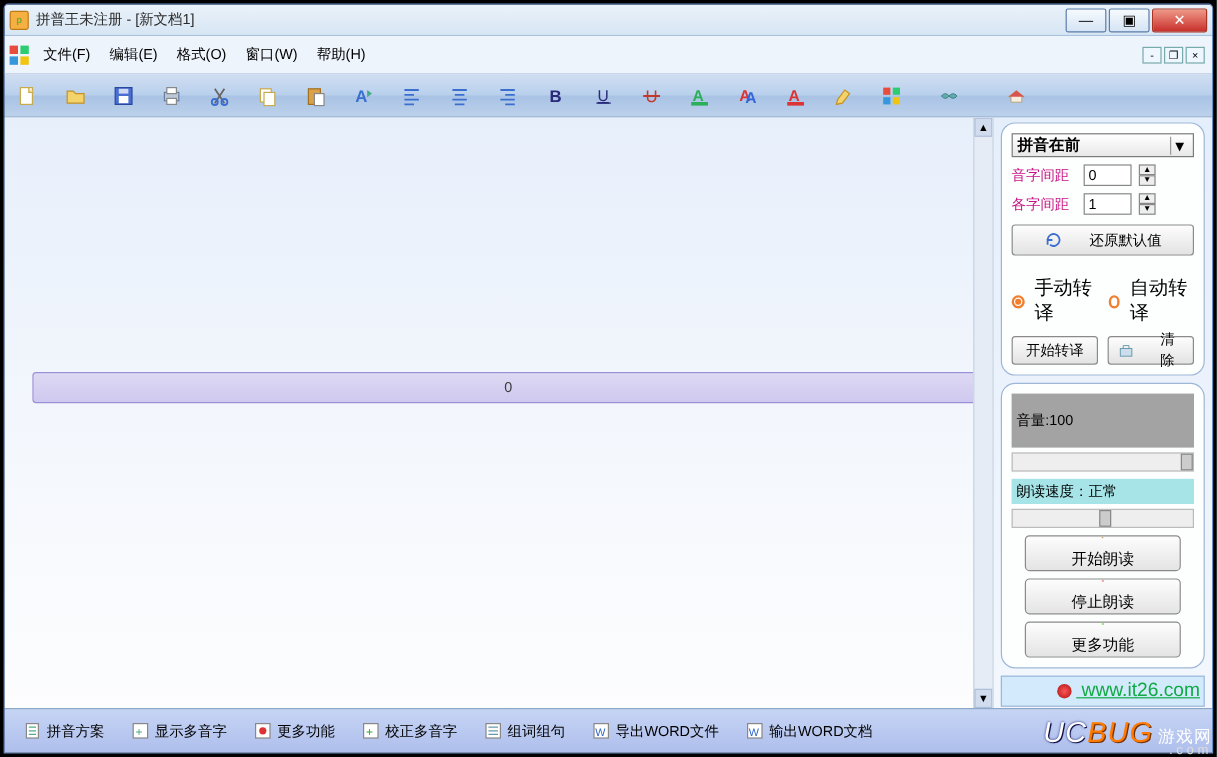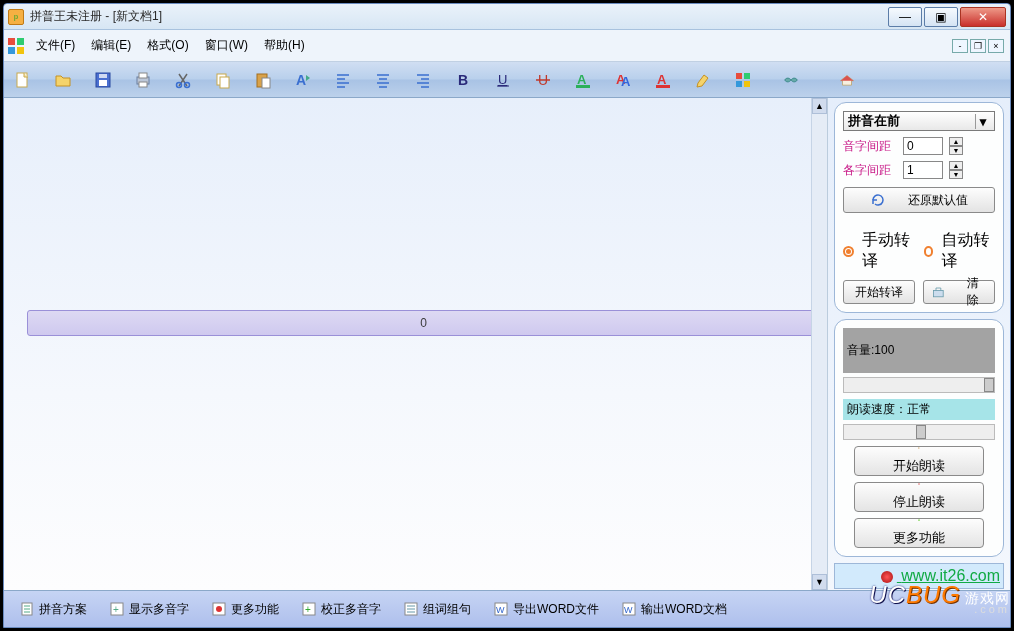--- a/index.html
+++ b/index.html
@@ -65,21 +65,21 @@
 .sidebtn { width:130px; margin:6px auto 0; height:30px; border:1px solid #8a8a8a; background:linear-gradient(#fdfdfd,#e4e4e4); border-radius:4px; display:flex; align-items:center; justify-content:center; gap:8px; cursor:pointer; font-size:13px;flex-direction:column; }
 .linkbox { border:1px solid #9db7d8; background:#d2eafc; text-align:right; padding:3px; color:#1a4; text-decoration:underline; font-size:16px; cursor:pointer; }
 .linkbox .dot { width:12px;height:12px;display:inline-block;background:radial-gradient(#f55,#a11);border-radius:50%;vertical-align:middle;margin-right:4px;}
 
 
 .statusbar { height:37px; background:linear-gradient(#c6d4f4,#aebfec); border-top:1px solid #8ba8c9; display:flex; align-items:center; padding:0 6px; gap:4px; }
 .statusitem { display:flex; align-items:center; gap:4px; padding:1px 8px; border:1px solid transparent; border-radius:2px; cursor:pointer; font-size:12px; }
 .sicon { width:16px; height:16px; }
 
 
-.watermark { position:absolute; right:4px; bottom:16px; font-family:Impact,Arial Black,sans-serif; font-size:24px; font-style:italic; letter-spacing:1px; pointer-events:none; }
+.watermark { position:absolute; right:4px; bottom:0; font-family:Impact,Arial Black,sans-serif; font-size:24px; font-style:italic; letter-spacing:1px; pointer-events:none; }
 .watermark .uc { color:#fff; text-shadow:0 0 2px #116,1px 1px 0 #114; }
 .watermark .bug { color:#ff7a00; text-shadow:1px 1px 0 #730; }
 .watermark .cn { font-size:14px; color:#fff; font-style:normal; margin-left:4px; }
 .watermark .com { display:block; font-size:11px; color:#ddd; text-align:right; font-style:normal; margin-top:-6px; letter-spacing:3px;}
 </style>
 </head>
 <body>
 
 <div class="window">
 

